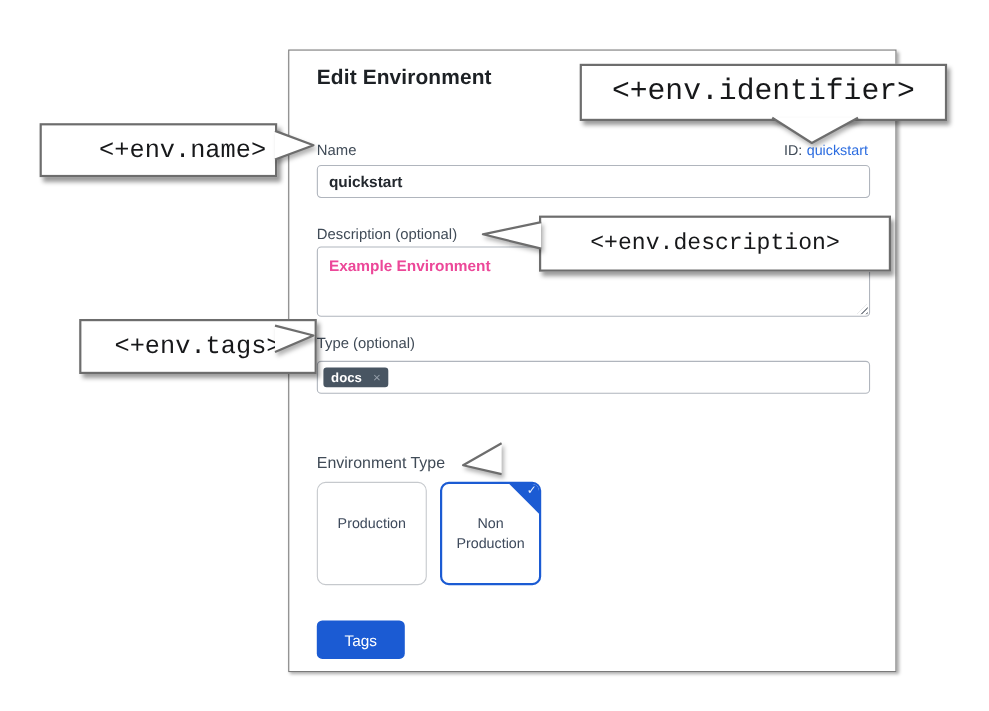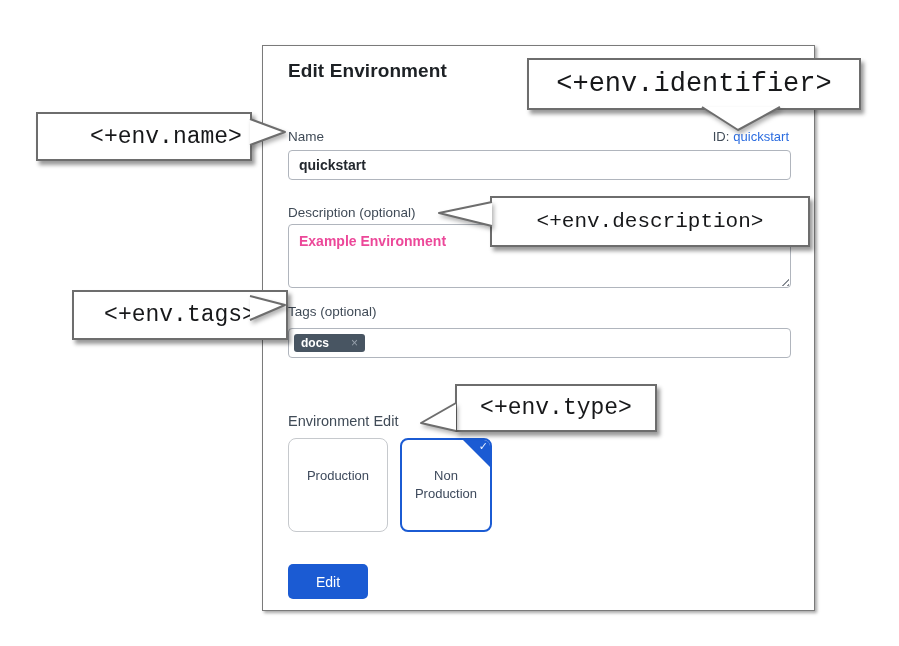--- a/index.html
+++ b/index.html
@@ -51,21 +51,21 @@
     pointer-events: none;
   }
 
   .tags-label { top: 258px; }
   .tags-box {
     position: absolute; left: 25px; top: 282px; width: 503px; height: 30px;
     border: 1px solid #b0b5bd; border-radius: 4px; background: #fff;
     display: flex; align-items: center; padding: 0 5px;
   }
   .tag-chip {
-    display: inline-flex; align-items: center; gap: 22px;
+    display: inline-flex; align-items: center; gap: 10px;
     background: #485562; color: #ffffff; border-radius: 3px;
     font-size: 12px; font-weight: 700; padding: 3px 7px; line-height: 1; justify-content: flex-end;
   }
   .tag-x { color: #97a1ac; font-weight: 400; font-size: 12px; cursor: pointer; }
 
   .envtype-label { top: 367px; font-size: 14.5px; }
   .type-card {
     position: absolute; top: 392px; height: 94px; background: #fff;
     border-radius: 8px; text-align: center; cursor: pointer;
     font-size: 13px; font-weight: 500; color: #3e4a5c; line-height: 1.35;
@@ -124,40 +124,40 @@
     <div class="id-wrap">
       <span class="id-label">ID:</span>
       <span class="id-value">quickstart</span>
     </div>
     <input class="text-input name-input" value="quickstart" style="">
 
     <div class="field-label desc-label">Description (optional)</div>
     <textarea class="desc-textarea" style="">Example Environment</textarea>
     <div class="resize-grip"></div>
 
-    <div class="field-label tags-label">Tags (optional)</div>
+    <div class="field-label tags-label">Type (optional)</div>
     <div class="tags-box">
       <span class="tag-chip">
         <span>docs</span>
         <span class="tag-x">×</span>
       </span>
     </div>
 
-    <div class="field-label envtype-label">Environment Edit</div>
+    <div class="field-label envtype-label">Environment Type</div>
     <div class="type-card card-prod">
       <span>Production</span>
     </div>
     <div class="type-card card-nonprod">
       <span>Non Production</span>
       <span class="corner-check">
         <span class="tick">✓</span>
       </span>
     </div>
 
-    <button class="save-btn">Edit</button>
+    <button class="save-btn">Tags</button>
   </div>
 
   <div class="callout co-name">&lt;+env.name&gt;</div>
   <svg class="tail tl-name" width="38" height="32">
     <path d="M0,29 L35,16 L0,3" fill="#ffffff" stroke="#6d6d6d" stroke-width="2" stroke-linejoin="round"></path>
   </svg>
 
   <div class="callout co-identifier">&lt;+env.identifier&gt;</div>
   <svg class="tail tl-identifier" width="85" height="26">
     <path d="M2,0 L38,23 L80,0" fill="#ffffff" stroke="#6d6d6d" stroke-width="2" stroke-linejoin="round"></path>
@@ -166,18 +166,17 @@
   <div class="callout co-description">&lt;+env.description&gt;</div>
   <svg class="tail tl-description" width="58" height="28">
     <path d="M56,2 L3,13 L56,26" fill="#ffffff" stroke="#6d6d6d" stroke-width="2" stroke-linejoin="round"></path>
   </svg>
 
   <div class="callout co-tags">&lt;+env.tags&gt;</div>
   <svg class="tail tl-tags" width="38" height="30">
     <path d="M0,27 L35,12 L0,3" fill="#ffffff" stroke="#6d6d6d" stroke-width="2" stroke-linejoin="round"></path>
   </svg>
 
-  <div class="callout co-type">&lt;+env.type&gt;</div>
   <svg class="tail tl-type" width="40" height="34">
     <path d="M38,3 L3,23 L38,31" fill="#ffffff" stroke="#6d6d6d" stroke-width="2" stroke-linejoin="round"></path>
   </svg>
 
 </div>
 
 </body></html>

